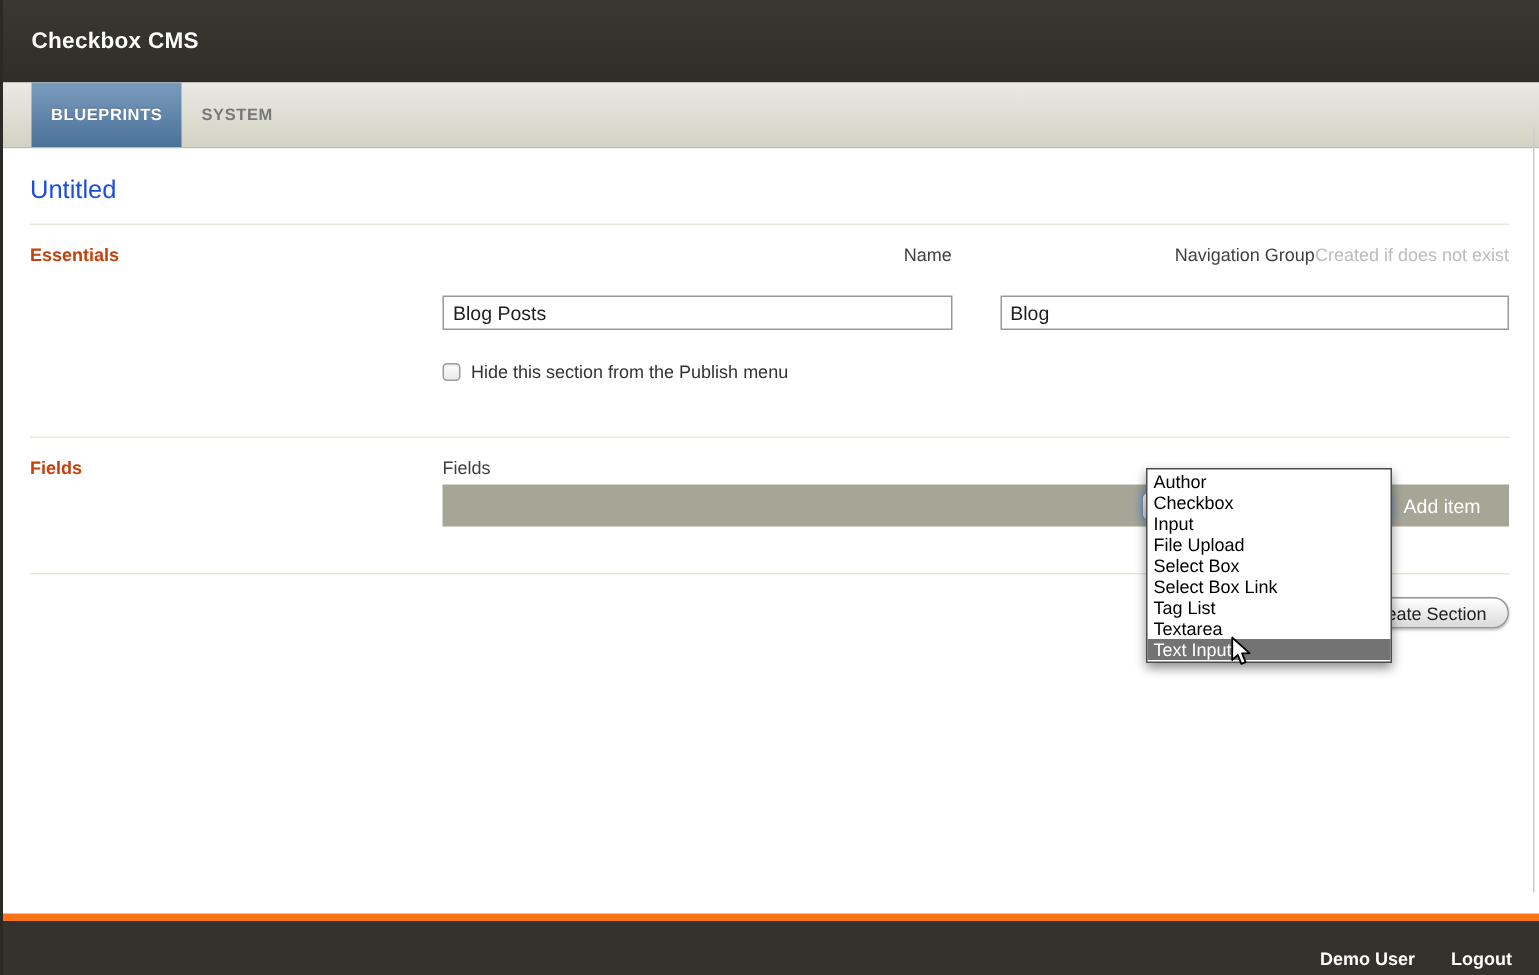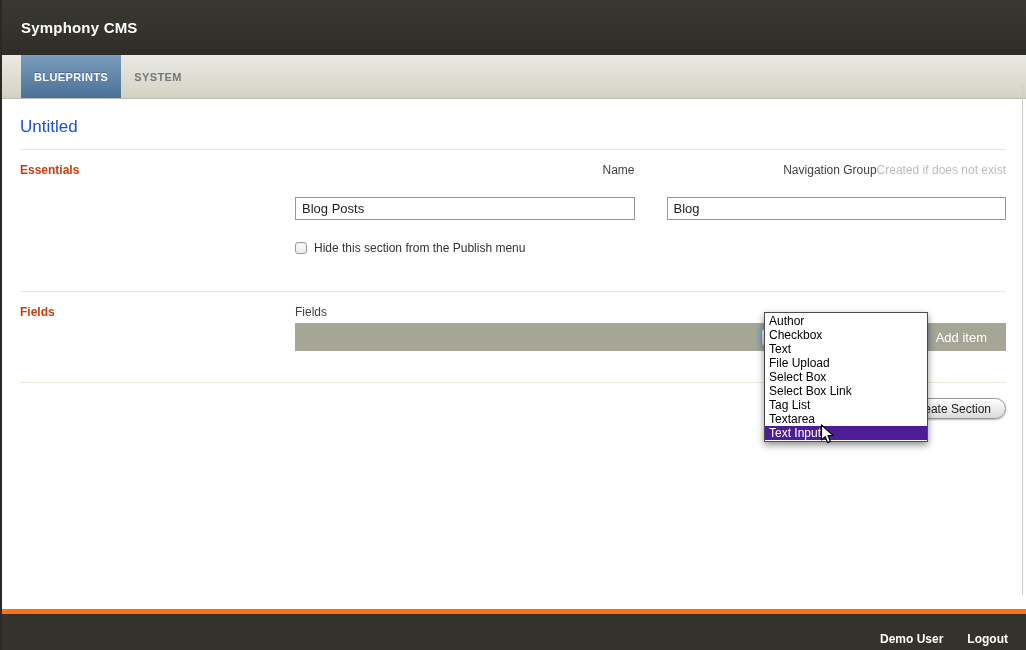--- a/index.html
+++ b/index.html
@@ -200,21 +200,21 @@
   }
   .menu-item {
     height: 14px;
     line-height: 14px;
     font-size: 12px;
     color: #000000;
     padding-left: 4px;
     white-space: nowrap;
     cursor: pointer;
   }
-  .menu-item.highlighted { background: #4c1d95; color: #ffffff; }
+  .menu-item.highlighted { background: #737373; color: #ffffff; }
 
   .cursor { position: absolute; left: 820px; top: 424px; z-index: 60; }
 
   
   .app-footer {
     height: 55px;
     background: #33322c;
     border-top: 5px solid #f97316;
     display: flex;
     justify-content: flex-end;
@@ -225,21 +225,21 @@
   .footer-link { color: #ffffff; font-size: 12px; font-weight: bold; cursor: pointer; }
 </style>
 </head>
 <body>
 
 <div class="page">
   <div class="edge-left"></div>
   <div class="edge-right"></div>
 
   <div class="app-header">
-    <span class="app-title">Symphony CMS</span>
+    <span class="app-title">Checkbox CMS</span>
   </div>
 
   <div class="tabbar">
     <div class="tab active">BLUEPRINTS</div>
     <div class="tab">SYSTEM</div>
   </div>
 
   <div class="content">
     <h1 class="page-title">Untitled</h1>
     <div class="rule rule-1"></div>
@@ -291,21 +291,21 @@
     <div class="rule rule-3"></div>
 
     <div class="actions">
       <button class="create-btn">Create Section</button>
     </div>
   </div>
 
   <div class="dropdown-menu">
       <div class="menu-item">Author</div>
       <div class="menu-item">Checkbox</div>
-      <div class="menu-item">Text</div>
+      <div class="menu-item">Input</div>
       <div class="menu-item">File Upload</div>
       <div class="menu-item">Select Box</div>
       <div class="menu-item">Select Box Link</div>
       <div class="menu-item">Tag List</div>
       <div class="menu-item">Textarea</div>
       <div class="menu-item highlighted">Text Input</div>
     </div>
 
   <div class="cursor">
     <svg width="15" height="21" viewBox="0 0 15 21">

